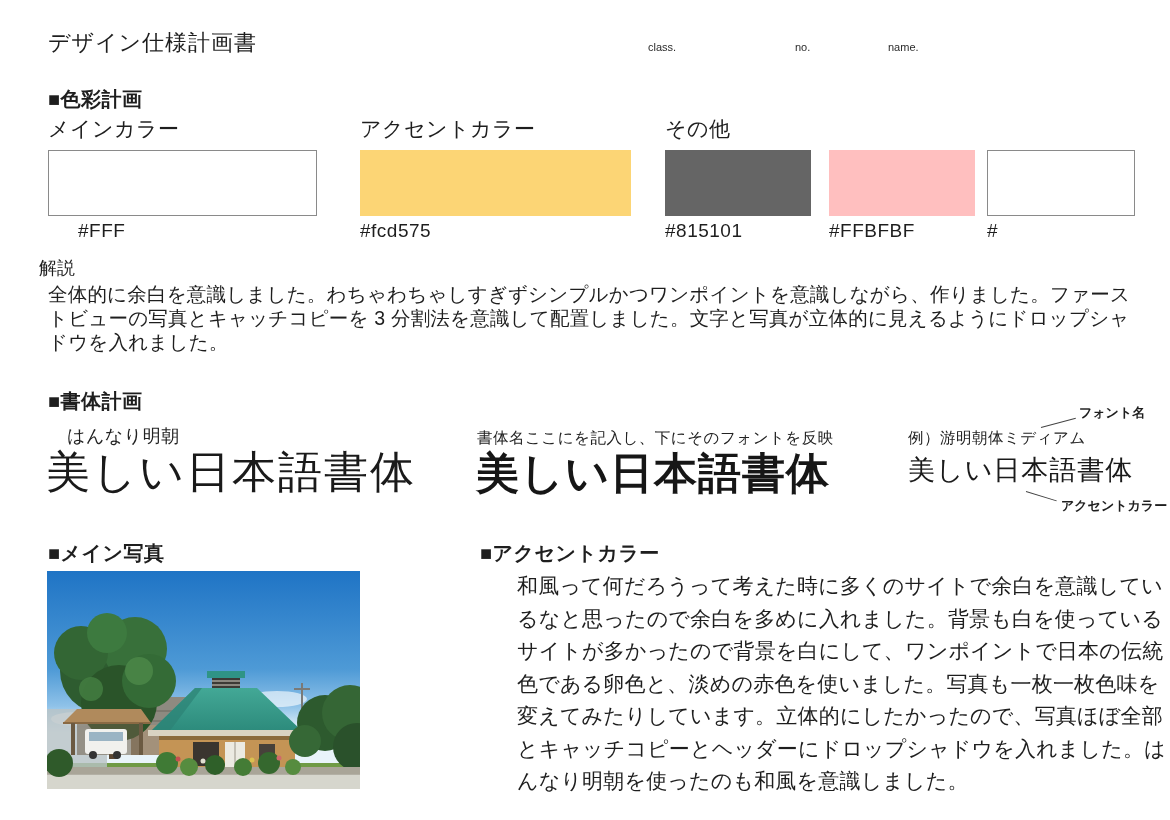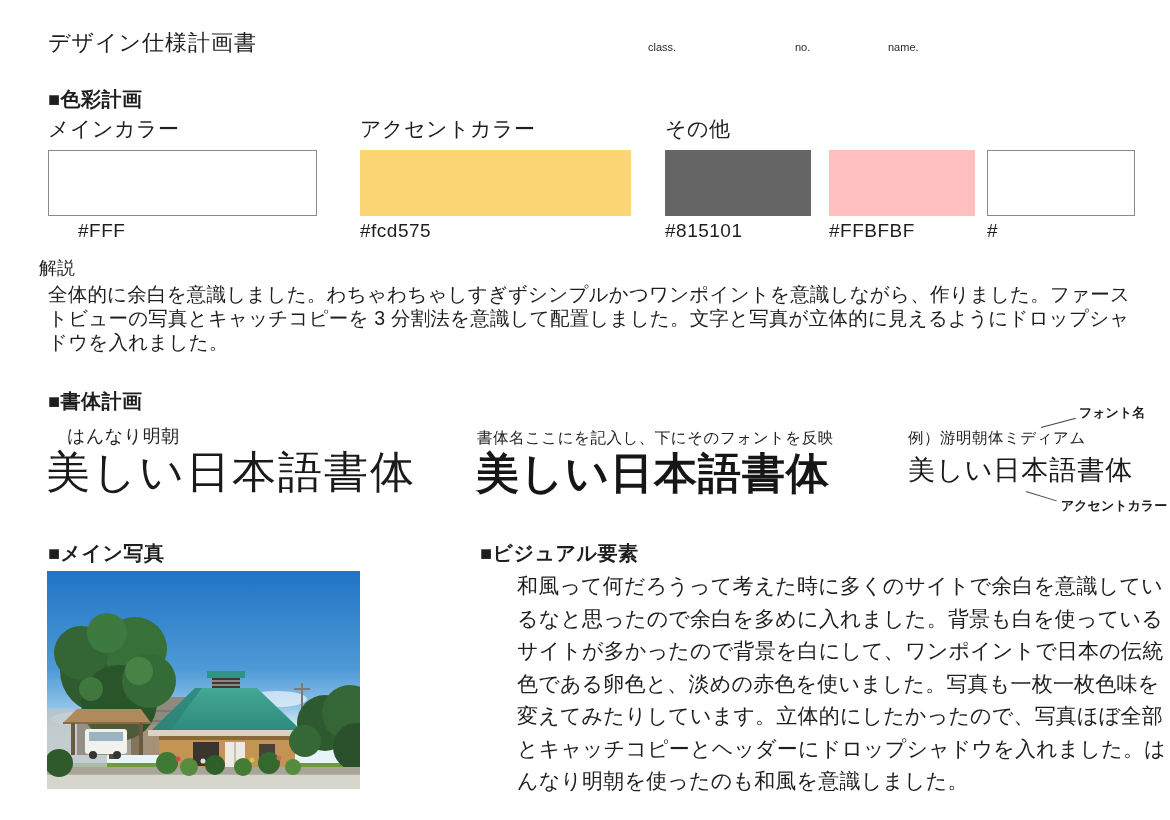--- a/index.html
+++ b/index.html
@@ -196,14 +196,14 @@
       <circle cx="222" cy="192" r="11" fill="#35682e"></circle>
       <circle cx="246" cy="196" r="8" fill="#568c3f"></circle>
       <circle cx="131" cy="188" r="2.5" fill="#c45050"></circle>
       <circle cx="205" cy="189" r="2.5" fill="#d9c050"></circle>
       <circle cx="232" cy="187" r="2.5" fill="#d06a6a"></circle>
       <circle cx="156" cy="190" r="2.5" fill="#e0e0d0"></circle>
     </g>
   </svg>
 </div>
 
-<div class="abs sec-head" style="left:480px;top:540px;">■ビジュアル要素</div>
+<div class="abs sec-head" style="left:480px;top:540px;">■アクセントカラー</div>
 <div class="abs vis-body">和風って何だろうって考えた時に多くのサイトで余白を意識しているなと思ったので余白を多めに入れました。背景も白を使っているサイトが多かったので背景を白にして、ワンポイントで日本の伝統色である卵色と、淡めの赤色を使いました。写真も一枚一枚色味を変えてみたりしています。立体的にしたかったので、写真ほぼ全部とキャッチコピーとヘッダーにドロップシャドウを入れました。はんなり明朝を使ったのも和風を意識しました。</div>
 
 </body></html>

